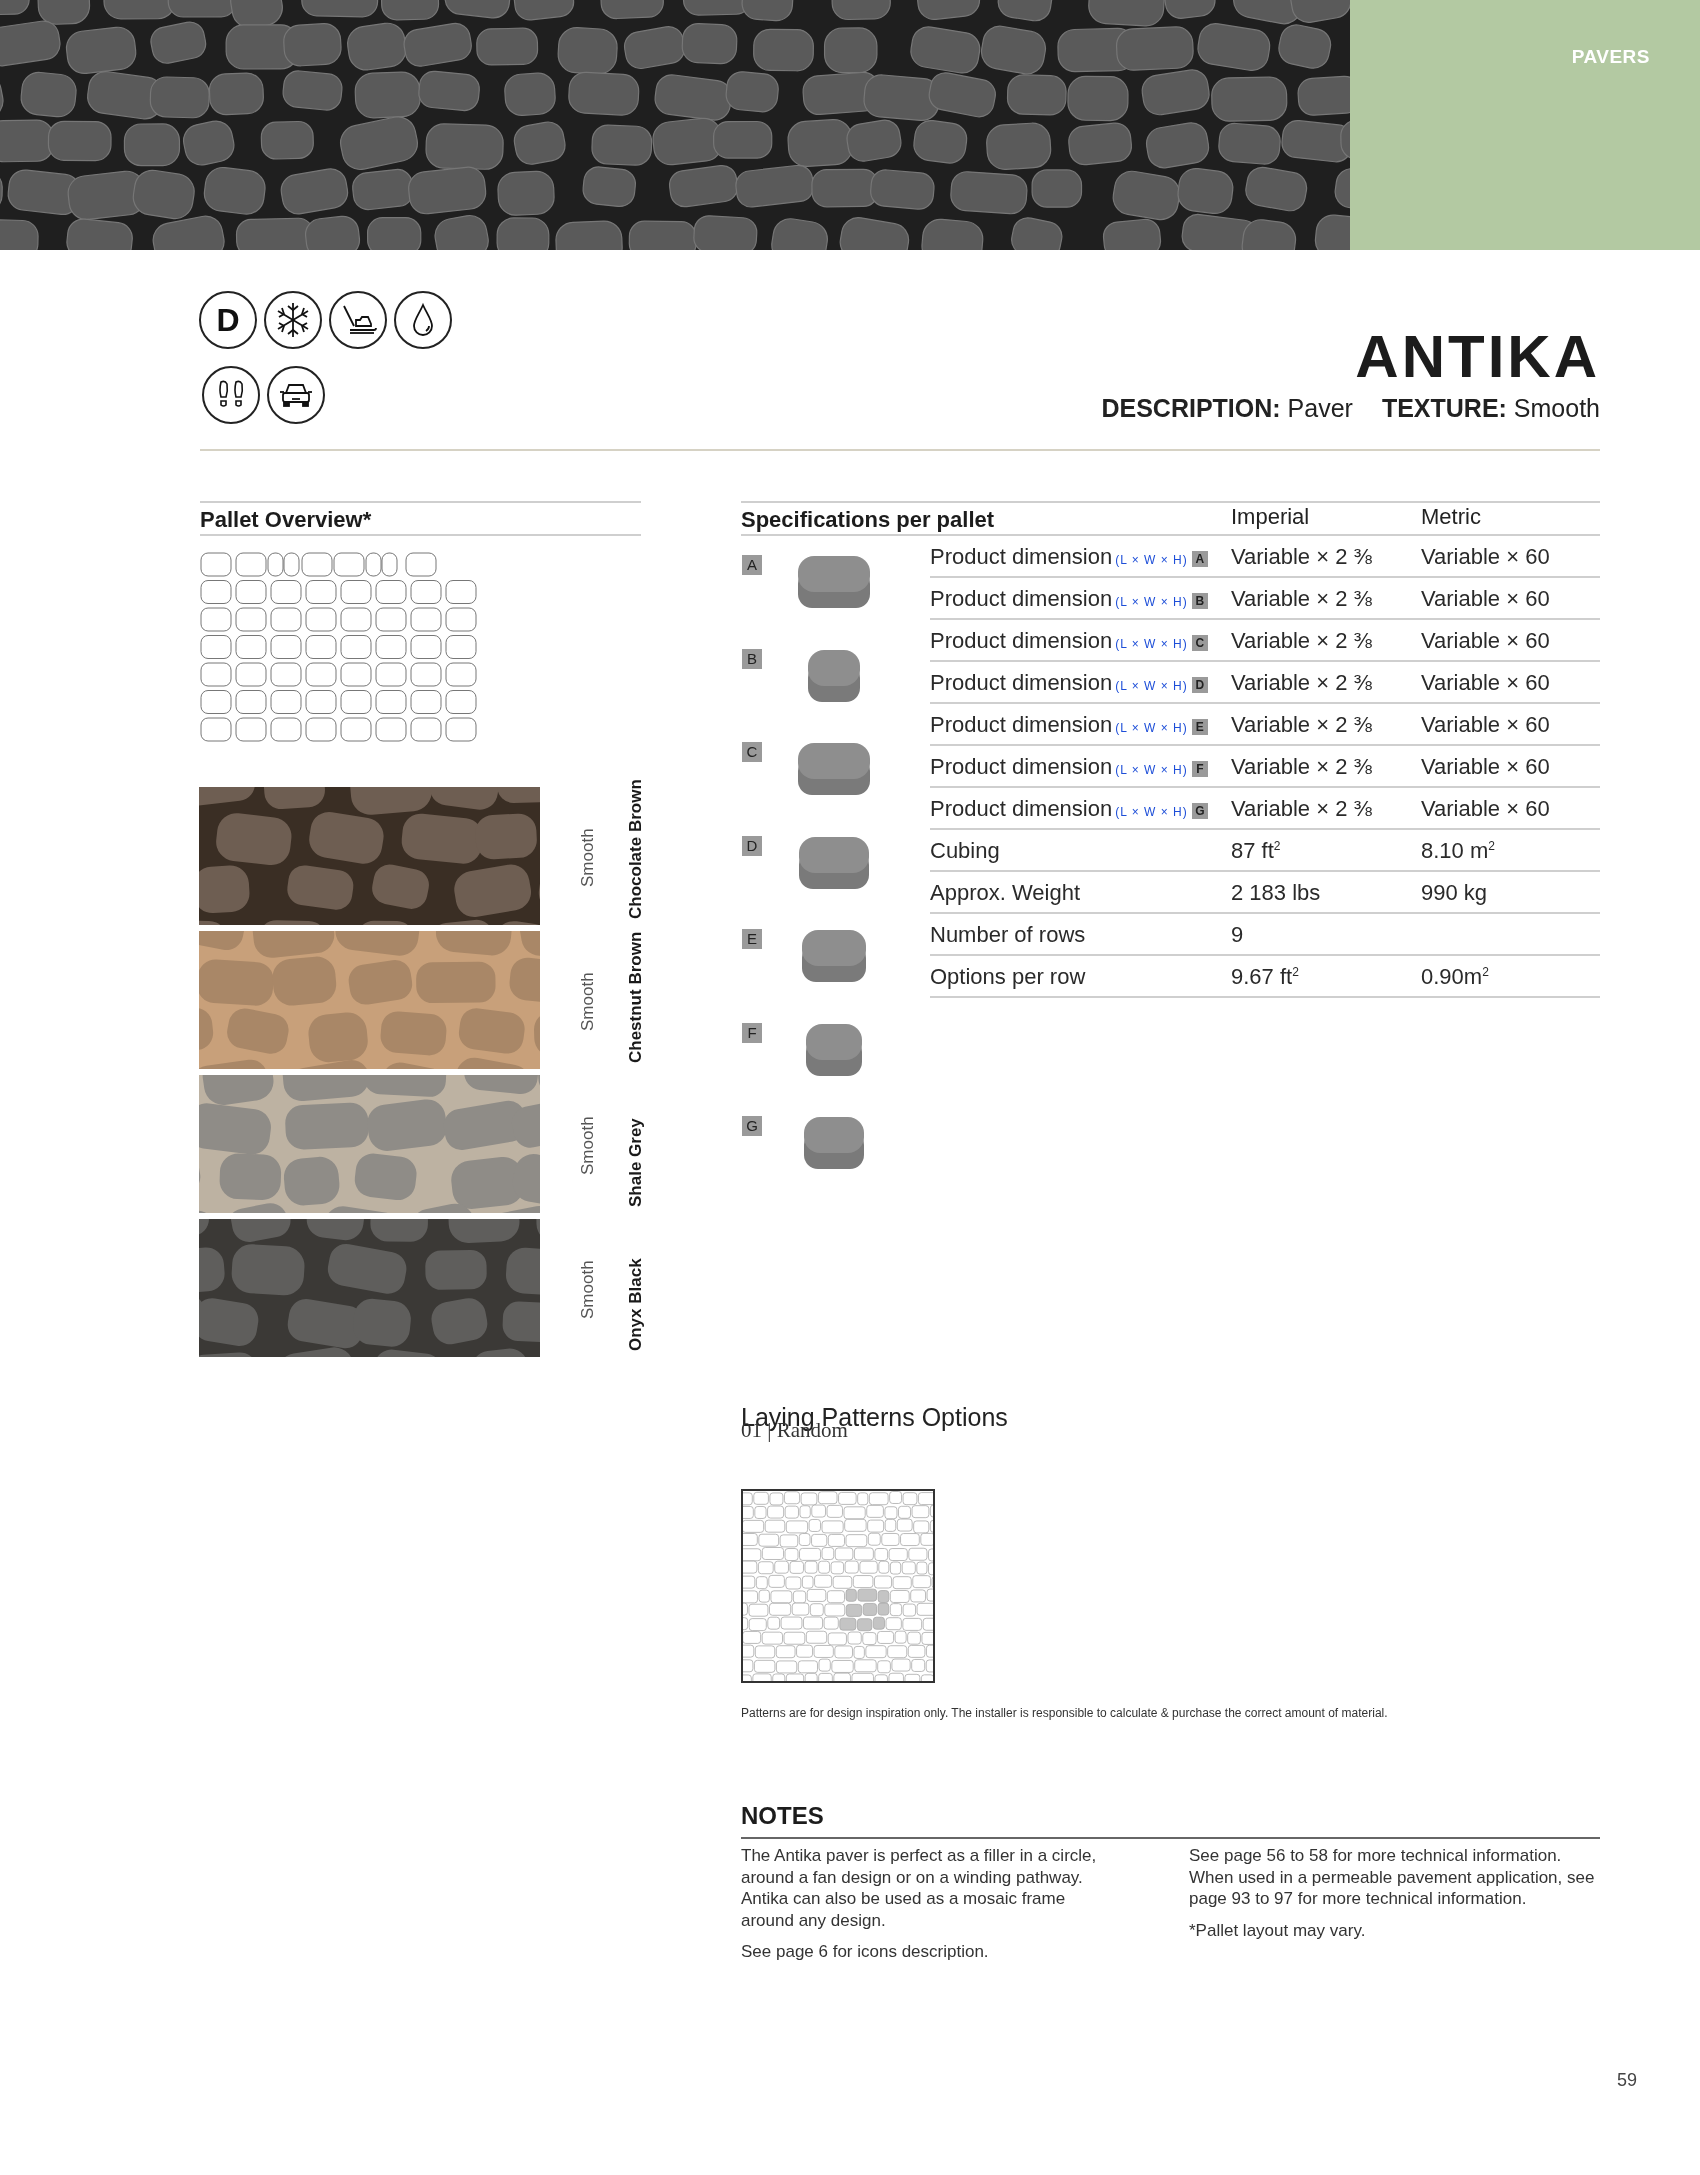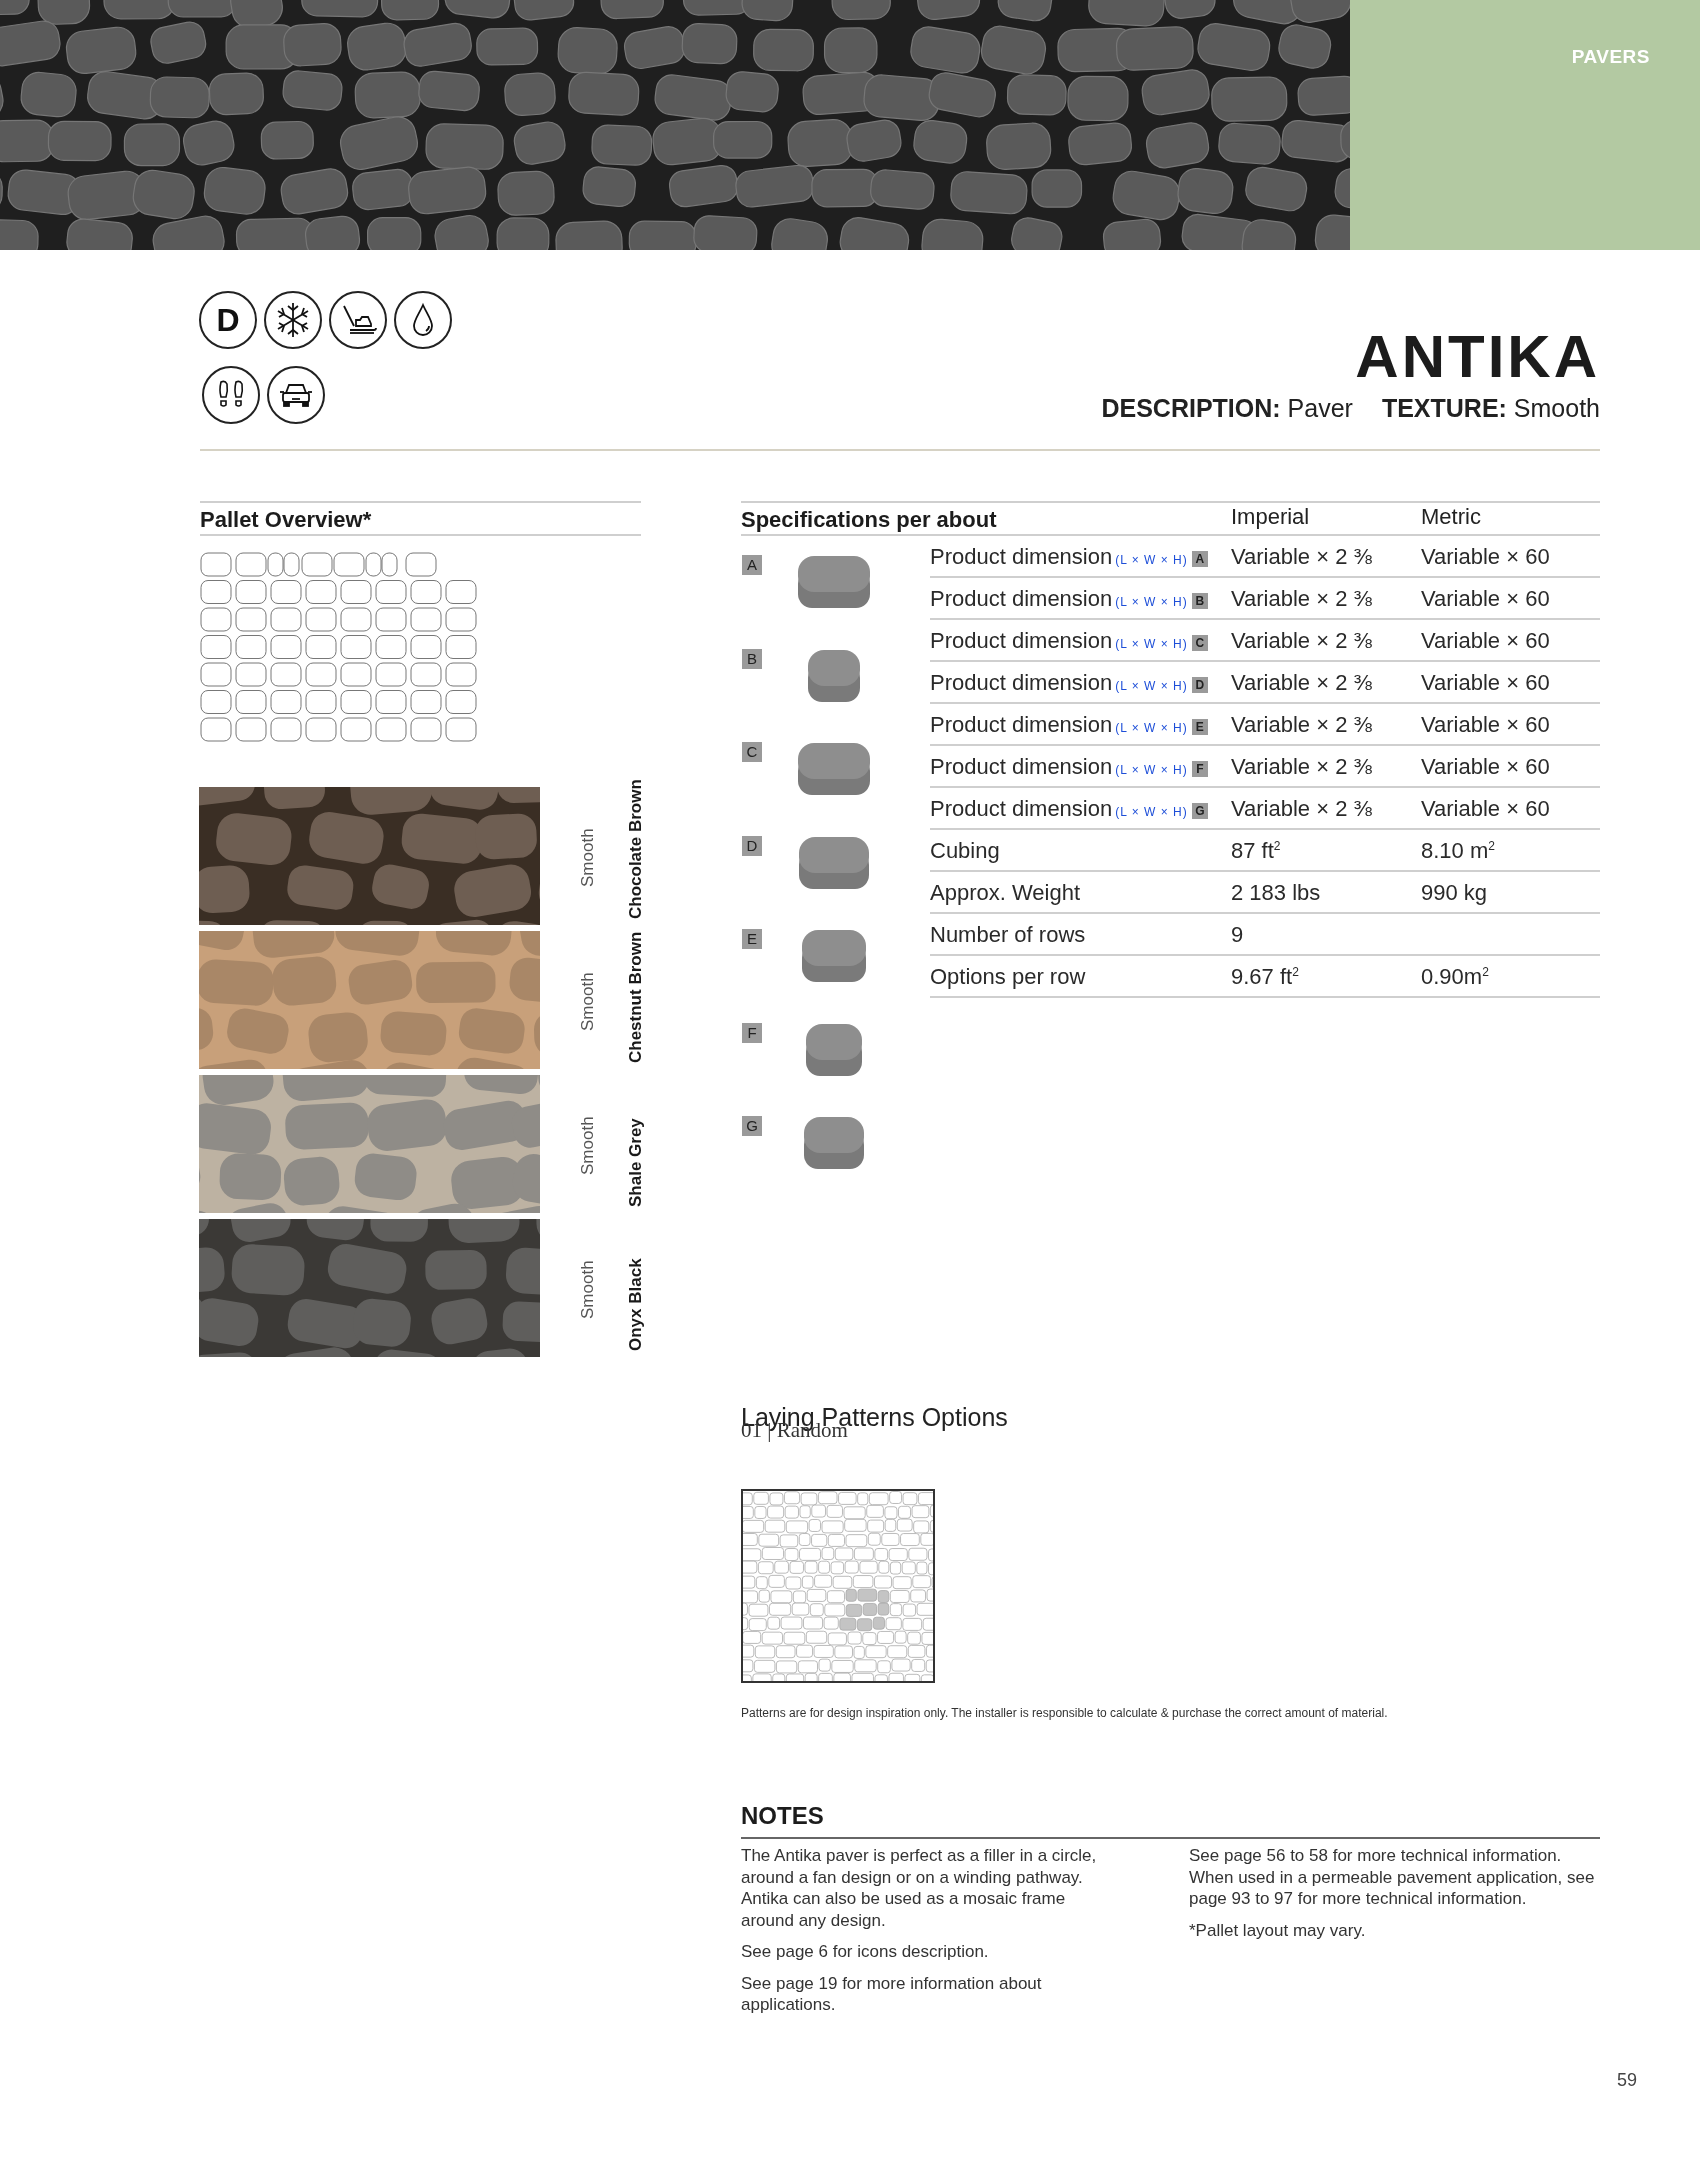--- a/index.html
+++ b/index.html
@@ -497,21 +497,21 @@
         <rect x="230.4179783950617" y="185.11373456790125" width="80.11423868312758" height="41.44240397805213" rx="16.57696159122085" fill="#5f5e5c" transform="rotate(-11.547427983539094 270.4750977366255 202.72120198902607)"></rect>
         <rect x="316.2895318930041" y="185.79904835390946" width="81.92848765432099" height="39.81896433470507" rx="15.92758573388203" fill="#5f5e5c" transform="rotate(-3.133333333333333 357.2537757201646 201.90948216735254)"></rect>
         <rect x="394.83939043209875" y="184.64948559670782" width="77.86063786008229" height="43.32865226337449" rx="17.331460905349797" fill="#5f5e5c" transform="rotate(-3.4661522633744855 433.7697093621399 203.66432613168723)"></rect>
       </svg>
     </div>
     <div class="swatch-texture" style="left: 578px; top: 1319px;">Smooth</div>
     <div class="swatch-name" style="left: 626px; top: 1351px;">Onyx Black</div>
   </div>
 
 <div class="section-rule" style="left:741px;top:501px;width:859px;"></div>
-<div class="section-title" style="left:741px;top:507px;">Specifications per about</div>
+<div class="section-title" style="left:741px;top:507px;">Specifications per pallet</div>
 <div class="spec-header" style="left:1231px;">Imperial</div>
 <div class="spec-header" style="left:1421px;">Metric</div>
 <div class="section-rule" style="left:741px;top:534px;width:859px;"></div>
 
 <div id="pieces">
     <div class="piece" style="top: 555px;">
       <span class="tag">A</span>
       <svg width="80" height="70">
         <rect x="4" y="20" width="72" height="38" rx="14" fill="#7a7a7a"></rect>
         <rect x="4" y="6" width="72" height="36" rx="16" fill="#8e8e8e"></rect>
@@ -794,20 +794,19 @@
       <rect x="178.35909636488336" y="183.8437157064472" width="12.483230452674897" height="12" rx="3" fill="#fff" stroke="#aaa" stroke-width="0.8"></rect>
     </svg>
 </div>
 <div class="lp-disclaimer">Patterns are for design inspiration only. The installer is responsible to calculate &amp; purchase the correct amount of material.</div>
 
 <div class="notes-title">NOTES</div>
 <div class="notes-rule"></div>
 <div class="notes-col" style="left:741px;width:380px;">
   <p>The Antika paver is perfect as a filler in a circle, around a fan design or on a winding pathway. Antika can also be used as a mosaic frame around any design.</p>
   <p>See page 6 for icons description.</p>
-  <p>See page 19 for more information about applications.</p>
 </div>
 <div class="notes-col" style="left:1189px;width:420px;">
   <p>See page 56 to 58 for more technical information. When used in a permeable pavement application, see page 93 to 97 for more technical information.</p>
   <p>*Pallet layout may vary.</p>
 </div>
 
 <div class="page-number">59</div>
 
 </body></html>

